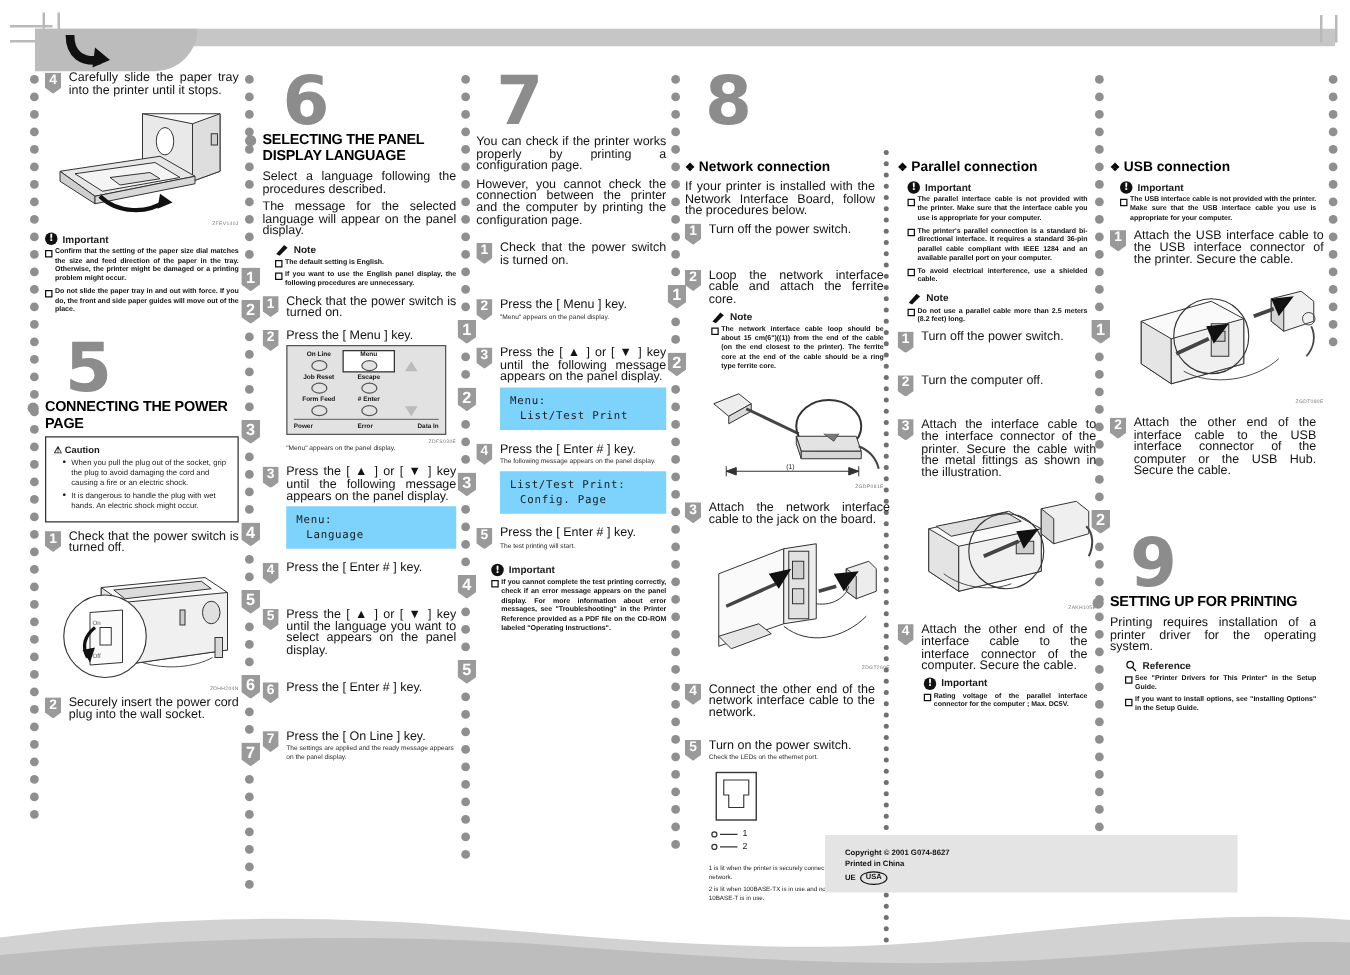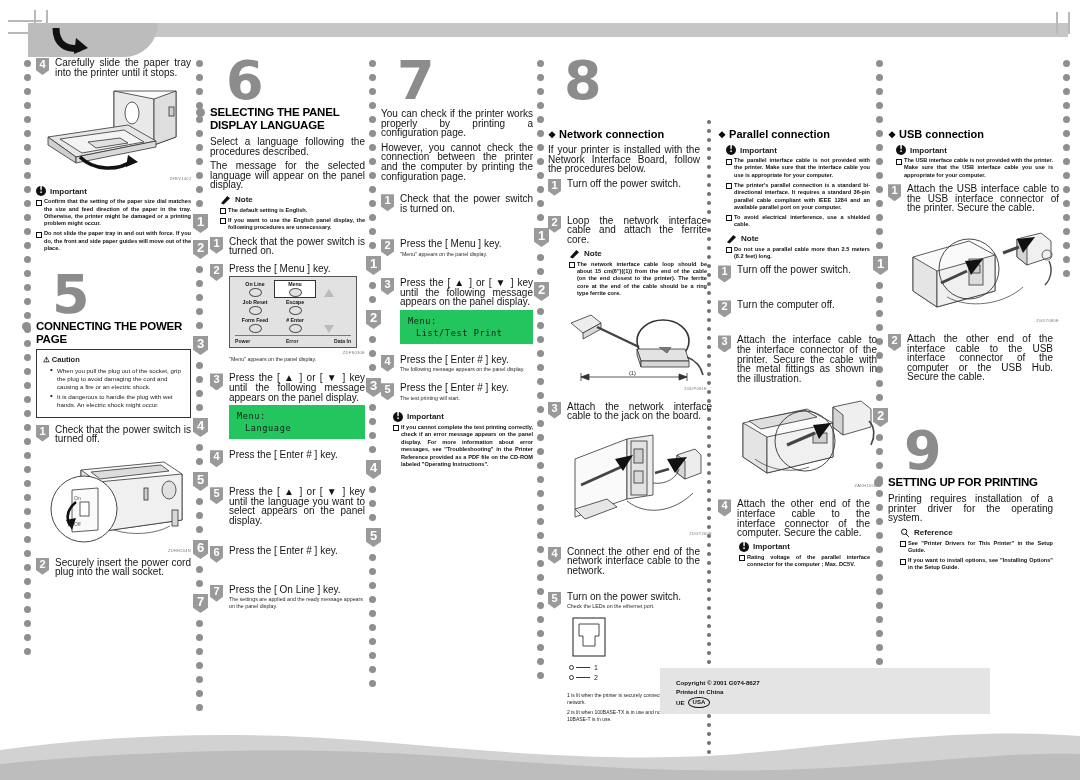--- a/index.html
+++ b/index.html
@@ -124,21 +124,21 @@
   .caution {
     border: 1px solid #333; padding: 5px 6px 5px 6px; margin: 3px 0 7px 0;
   }
   .caution .ch { font-size: 7.5px; font-weight: bold; margin-bottom: 3px; }
   .caution ul { margin: 0; padding-left: 8px; list-style: none; }
   .caution li { font-size: 6.2px; line-height: 8.2px; position: relative; padding-left: 6px; margin-bottom: 2px;}
   .caution li:before { content: "•"; position: absolute; left: -1px; top: -1px; font-size: 8px; }
 
   
   .lcd {
-    background: #22c55e; padding: 5px 8px; margin: 3px 0 5px 0;
+    background: #7dd3fc; padding: 5px 8px; margin: 3px 0 5px 0;
     font-family: "DejaVu Sans Mono", monospace; font-size: 8.6px; line-height: 12px;
     color: #1a1a1a; letter-spacing: 0.6px;
   }
   .lcd .l2 { padding-left: 8px; }
 
   
   .oppanel {
     border: 1px solid #555; background: #e2e2e2; padding: 4px 5px 3px 5px;
     margin: 3px 0 2px 0; position: relative; width: 128px;
   }
@@ -778,20 +778,24 @@
           <div class="l2">List/Test Print</div>
         </div>
       </div>
     </div>
 
     <div class="step">
       <div class="num">4</div>
       <div class="txt">
         <p class="body">Press the [ Enter # ] key.</p>
         <p class="tiny">The following message appears on the panel display.</p>
+        <div class="lcd">
+          <div>List/Test Print:</div>
+          <div class="l2">Config. Page</div>
+        </div>
       </div>
     </div>
 
     <div class="step">
       <div class="num">5</div>
       <div class="txt">
         <p class="body">Press the [ Enter # ] key.</p>
         <p class="tiny">The test printing will start.</p>
       </div>
     </div>

